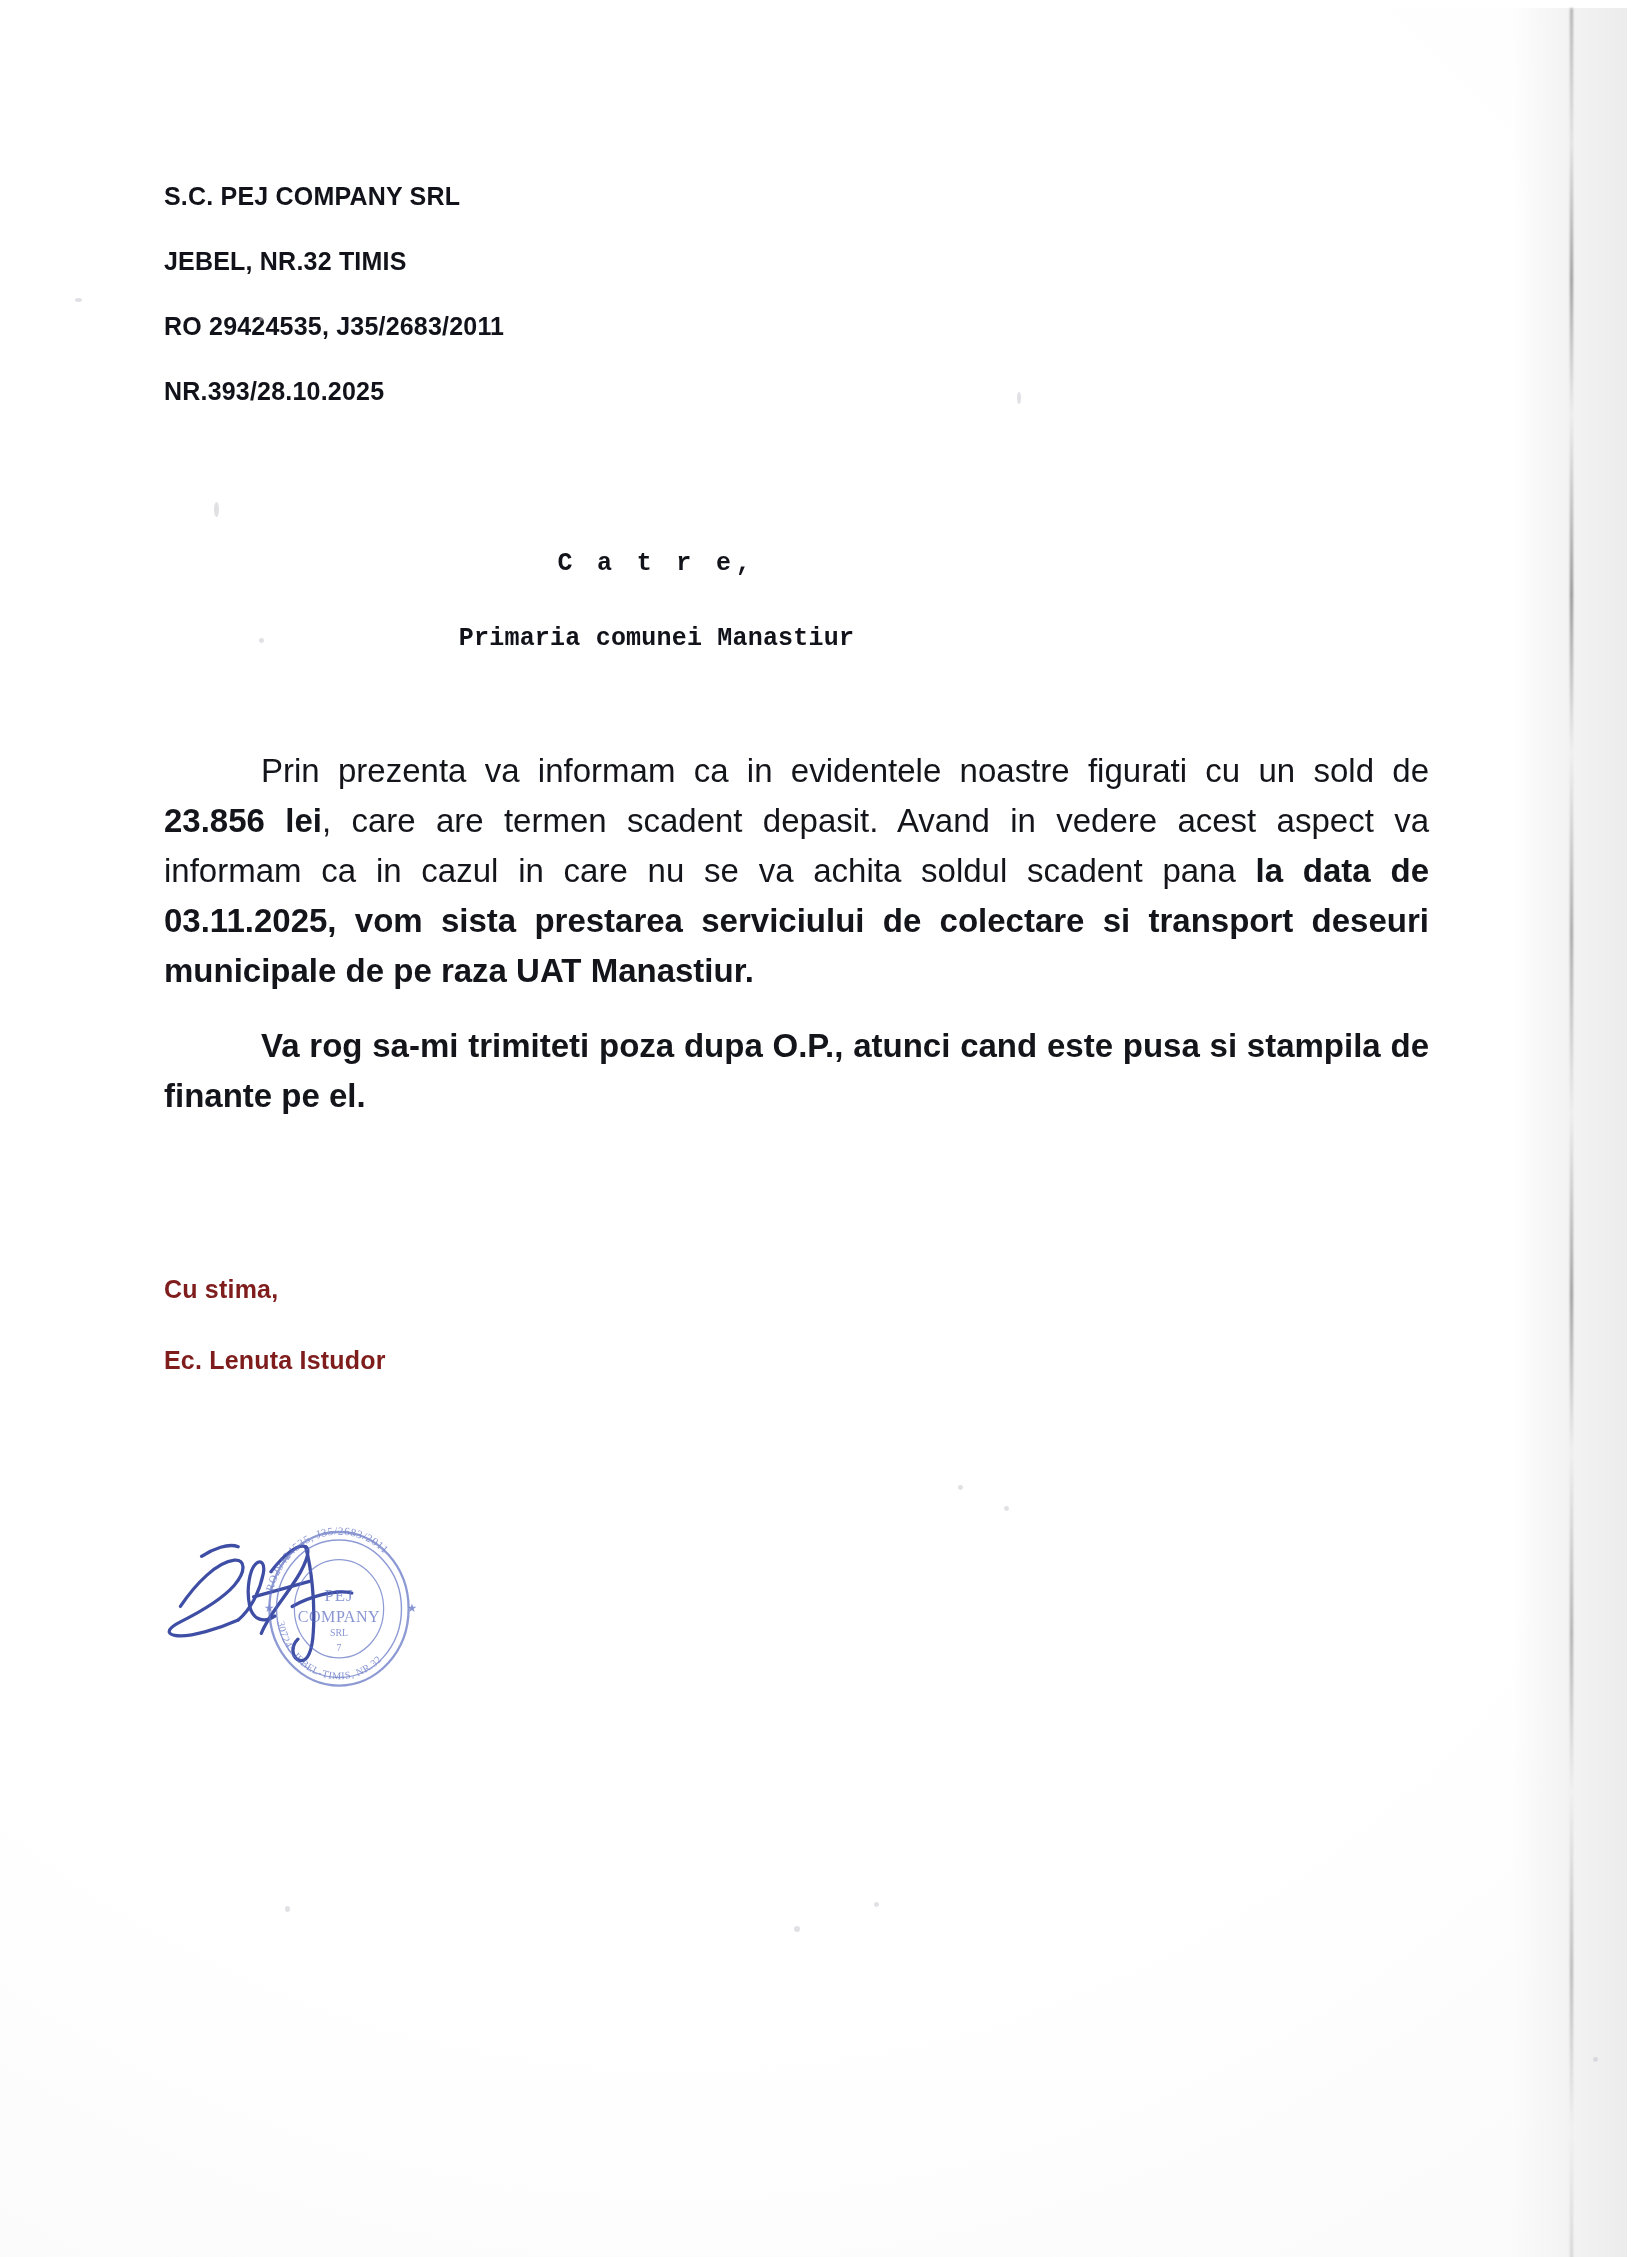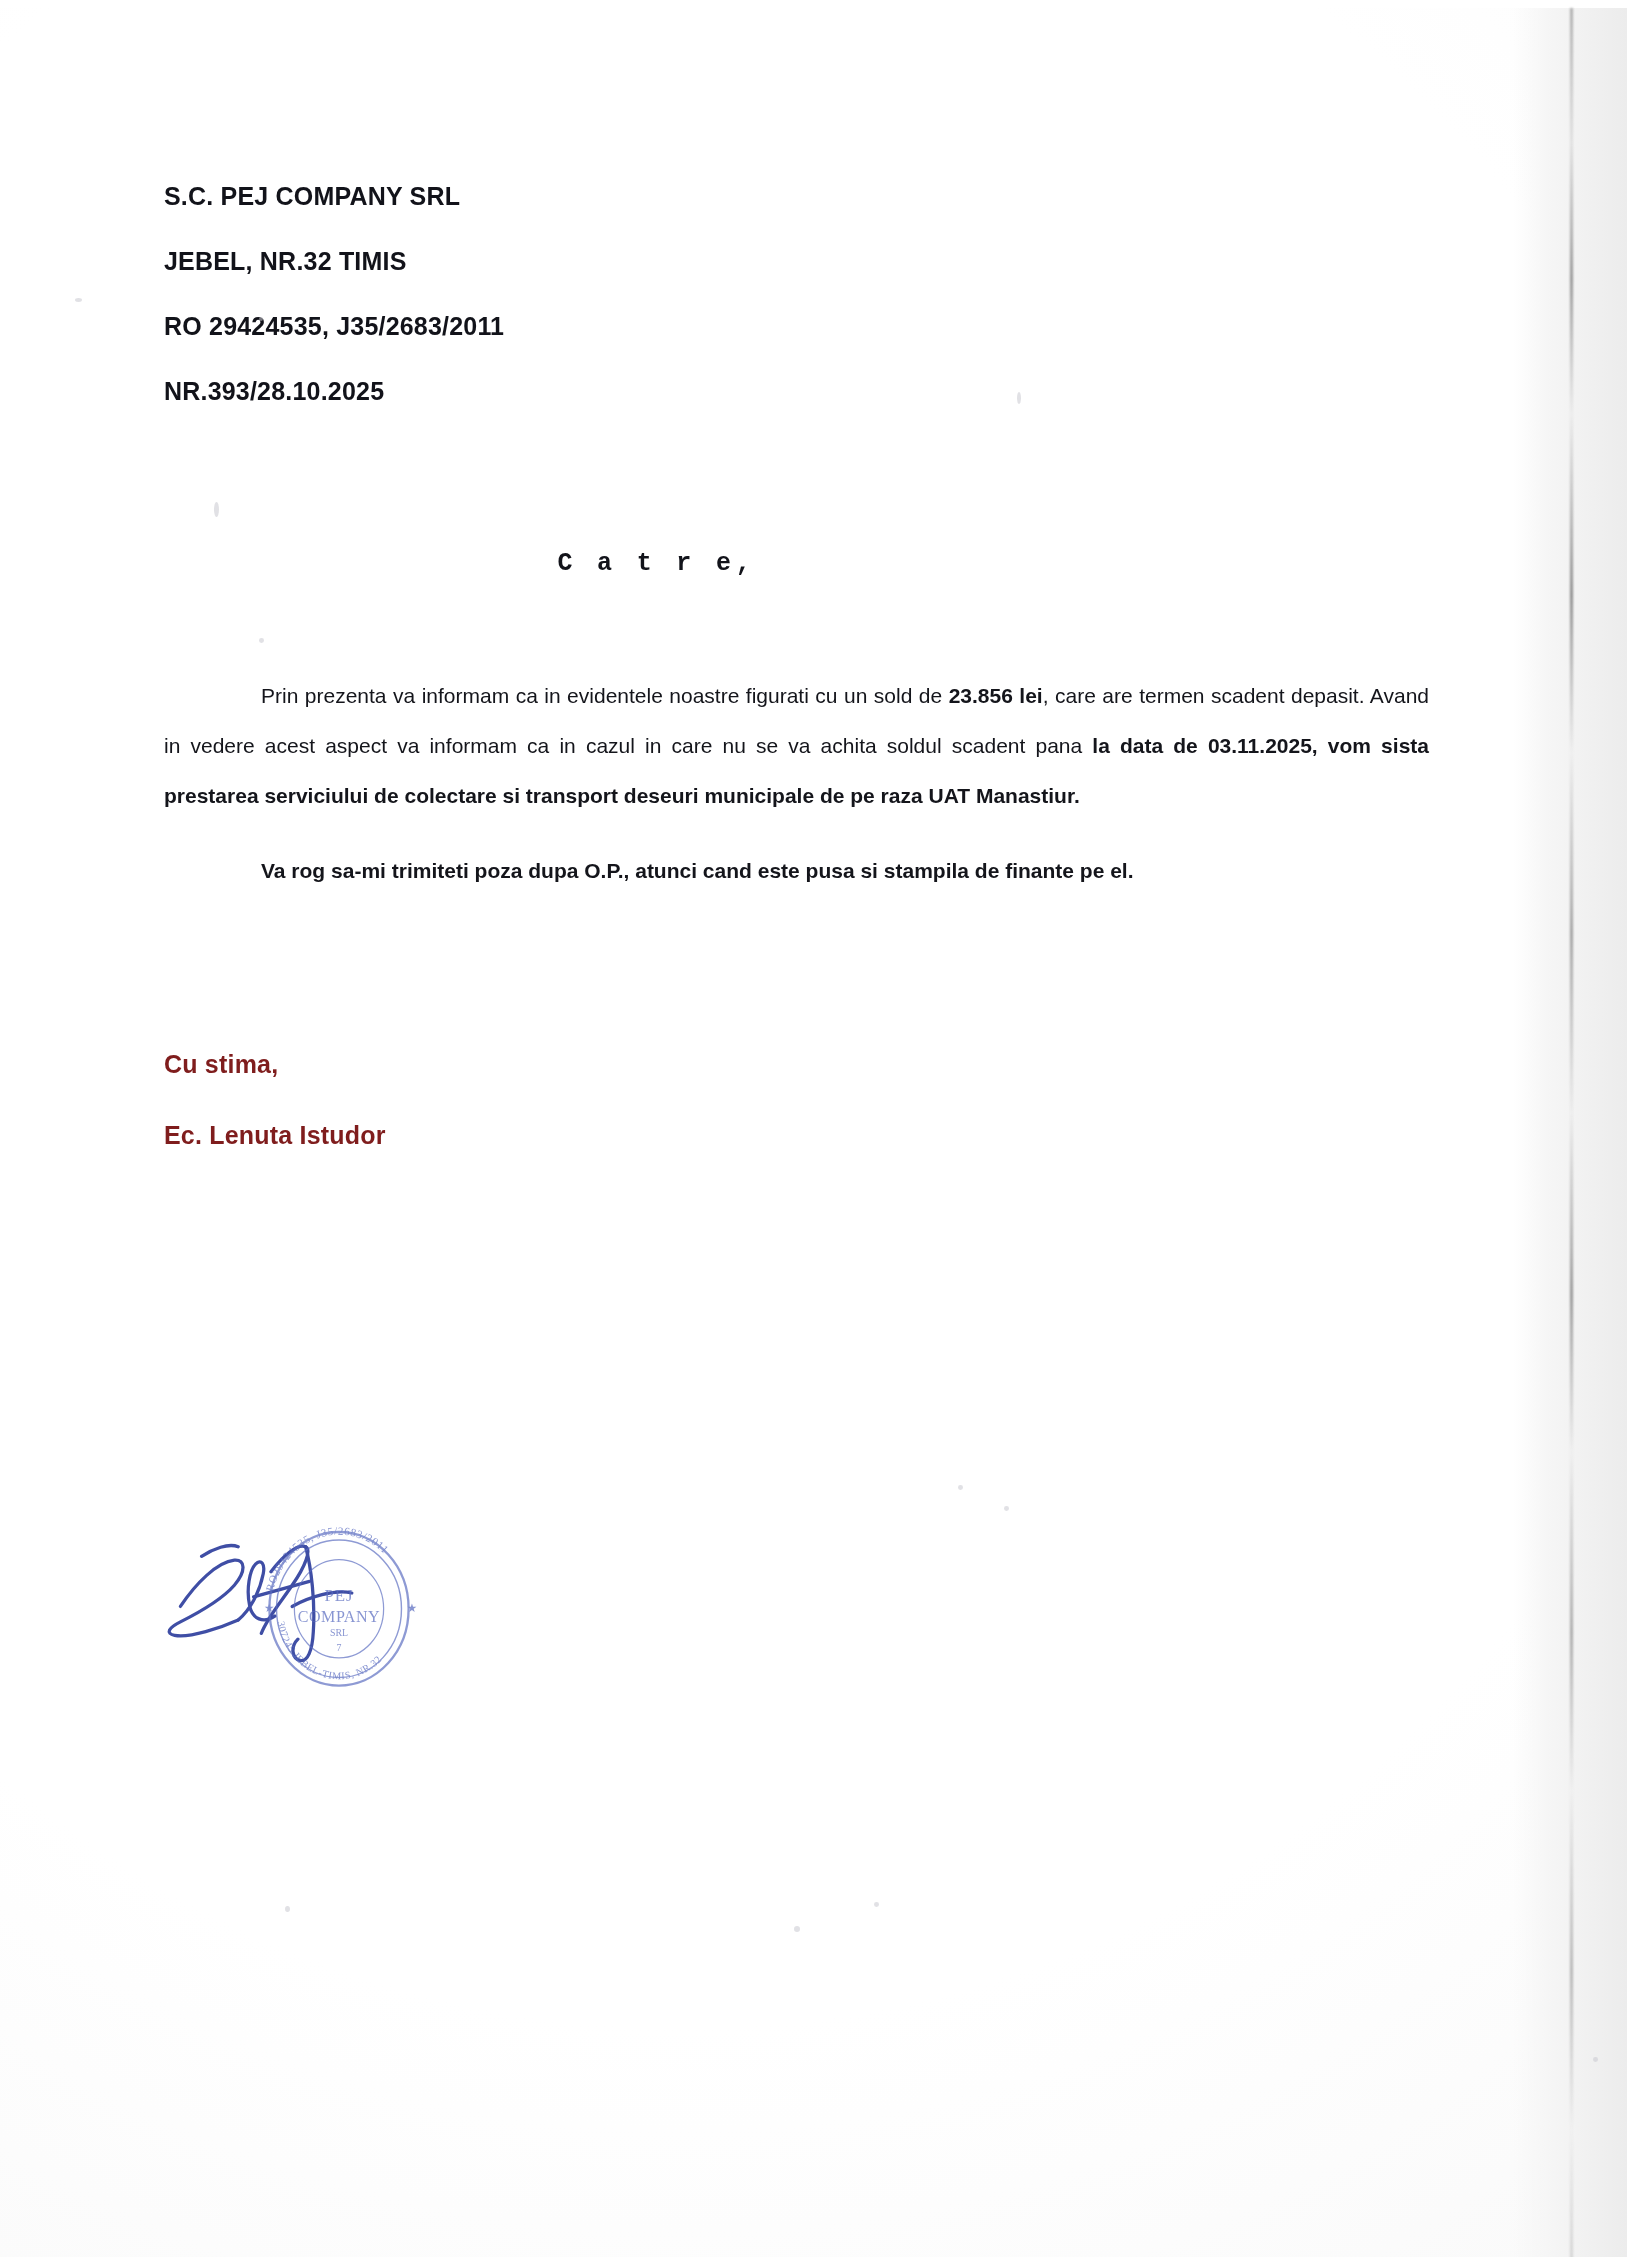--- a/index.html
+++ b/index.html
@@ -111,21 +111,21 @@
     font-size: 25px;
     font-weight: bold;
     color: #12131a;
     letter-spacing: 0.2px;
   }
 
   .body-block {
     margin-top: 93px;
   }
   .para {
-    font-size: 21px;
+    font-size: 33px;
     line-height: 50px;
     text-align: justify;
     color: #14151b;
     margin: 0 0 5.8px 0;
   }
   .para .indent { display: inline-block; width: 97px; }
   .para b { font-weight: bold; }
   .para-2 { margin-top: 25px; }
 
   .signoff-block {
@@ -169,20 +169,21 @@
 
     <div class="sender-block">
       <div class="sender-line">S.C. PEJ COMPANY SRL</div>
       <div class="sender-line">JEBEL, NR.32 TIMIS</div>
       <div class="sender-line">RO 29424535, J35/2683/2011</div>
       <div class="sender-line">NR.393/28.10.2025</div>
     </div>
 
     <div class="addressee-block">
       <div class="addressee-catre">C a t r e,</div>
+      <div class="addressee-name">Primaria comunei Manastiur</div>
     </div>
 
     <div class="body-block">
       <p class="para para-1"><span class="indent"></span><span>Prin prezenta va informam ca in evidentele noastre figurati cu un sold de </span><b>23.856 lei</b><span>, care are termen scadent depasit. Avand in vedere acest aspect va informam ca in cazul in care nu se va achita soldul scadent pana </span><b>la data de 03.11.2025, vom sista prestarea serviciului de colectare si transport deseuri municipale de pe raza UAT Manastiur.</b></p>
       <p class="para para-2"><span class="indent"></span><b>Va rog sa-mi trimiteti poza dupa O.P., atunci cand este pusa si stampila de finante pe el.</b></p>
     </div>
 
     <div class="signoff-block">
       <div class="signoff-line">Cu stima,</div>
       <div class="signoff-line last">Ec. Lenuta Istudor</div>

